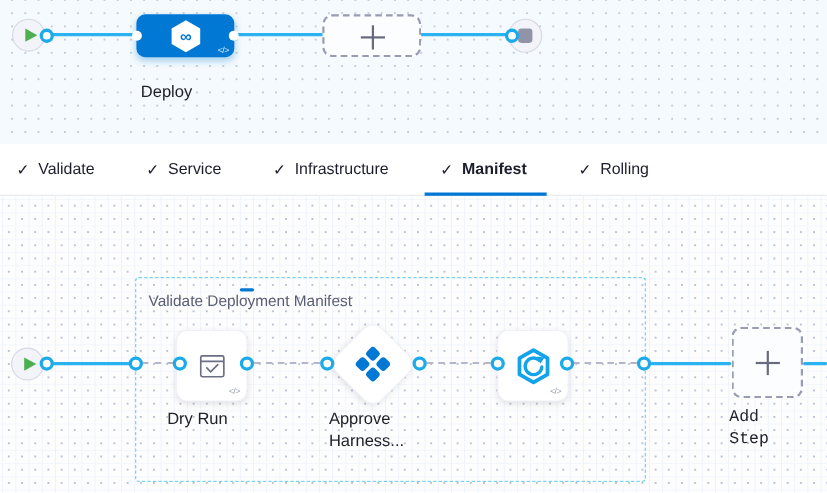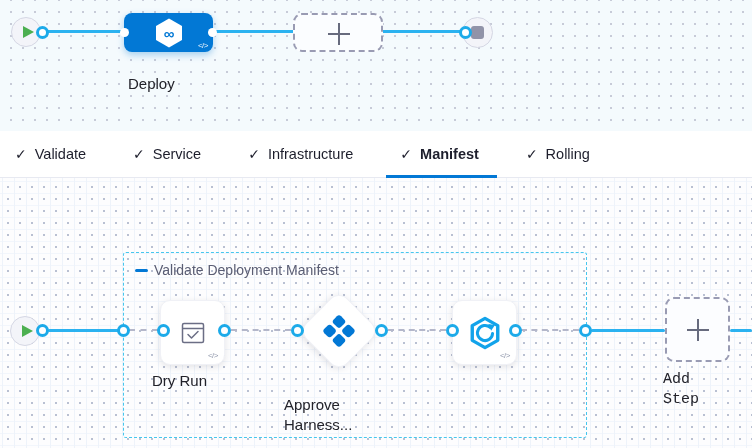--- a/index.html
+++ b/index.html
@@ -77,21 +77,21 @@
   .diamond-icon { position:absolute; left:320px; top:134px; z-index:4; cursor:pointer; }
 
   
   .node-label { position:absolute; text-align:left; font-size:15px; line-height:20px; color:#22222a; z-index:3; }
 
   
   .group-box {
     position:absolute; left:123px; top:74px; width:464px; height:186px;
     border:1.5px dashed #46c7ee; border-radius:3px; z-index:2;
   }
-  .group-header { position:absolute; left:11px; top:9px; display:flex; align-items:center; }
+  .group-header { position:absolute; left:11px; top:9px; display:flex; align-items:center;flex-direction:column; }
   .collapse-dash { width:13px; height:3px; background:#0278d5; border-radius:2px; margin-right:6px; cursor:pointer; }
   .group-title { font-size:14px; color:#5a5d73; }
 
   
   .tabbar {
     position:relative; width:752px; height:47px; background:#fff;
     border-bottom:1px solid #e7e9f1; display:flex; align-items:stretch;
     padding-left:15px; z-index:4;
   }
   .tab { position:relative; display:flex; align-items:center; margin-right:47px; cursor:pointer; }
@@ -202,21 +202,21 @@
     <svg class="diamond-icon" width="38" height="38" viewBox="0 0 40 40">
       <g transform="rotate(45 20 20)" fill="#0278d5">
         <rect x="7.5" y="7.5" width="11" height="11" rx="3.2"></rect>
         <rect x="21.5" y="7.5" width="11" height="11" rx="3.2"></rect>
         <rect x="7.5" y="21.5" width="11" height="11" rx="3.2"></rect>
         <rect x="21.5" y="21.5" width="11" height="11" rx="3.2"></rect>
       </g>
     </svg>
     <div class="port" style="left:290.5px; top:145.5px;"></div>
     <div class="port" style="left:374.5px; top:145.5px;"></div>
-    <div class="node-label" style="left:284px; top:193px; width:80px;margin-top:24px;">Approve Harness...</div>
+    <div class="node-label" style="left:299px; top:193px; width:80px;">Approve Harness...</div>
 
     <div class="step-box" style="left:452px; top:122px;">
       <svg width="34" height="34" viewBox="0 0 36 36">
         <polygon points="18,2.5 31.5,10.2 31.5,25.8 18,33.5 4.5,25.8 4.5,10.2" fill="none" stroke="#12a3ea" stroke-width="3.6" stroke-linejoin="round"></polygon>
         <path d="M23.5 12.2 A8 8 0 1 0 26 18.5" fill="none" stroke="#12a3ea" stroke-width="3.2" stroke-linecap="round"></path>
         <polygon points="21.5,8.5 28.5,9.5 24.5,15.5" fill="#12a3ea"></polygon>
       </svg>
       <span class="code-glyph gray">&lt;/&gt;</span>
     </div>
     <div class="port" style="left:445.5px; top:145.5px;"></div>

